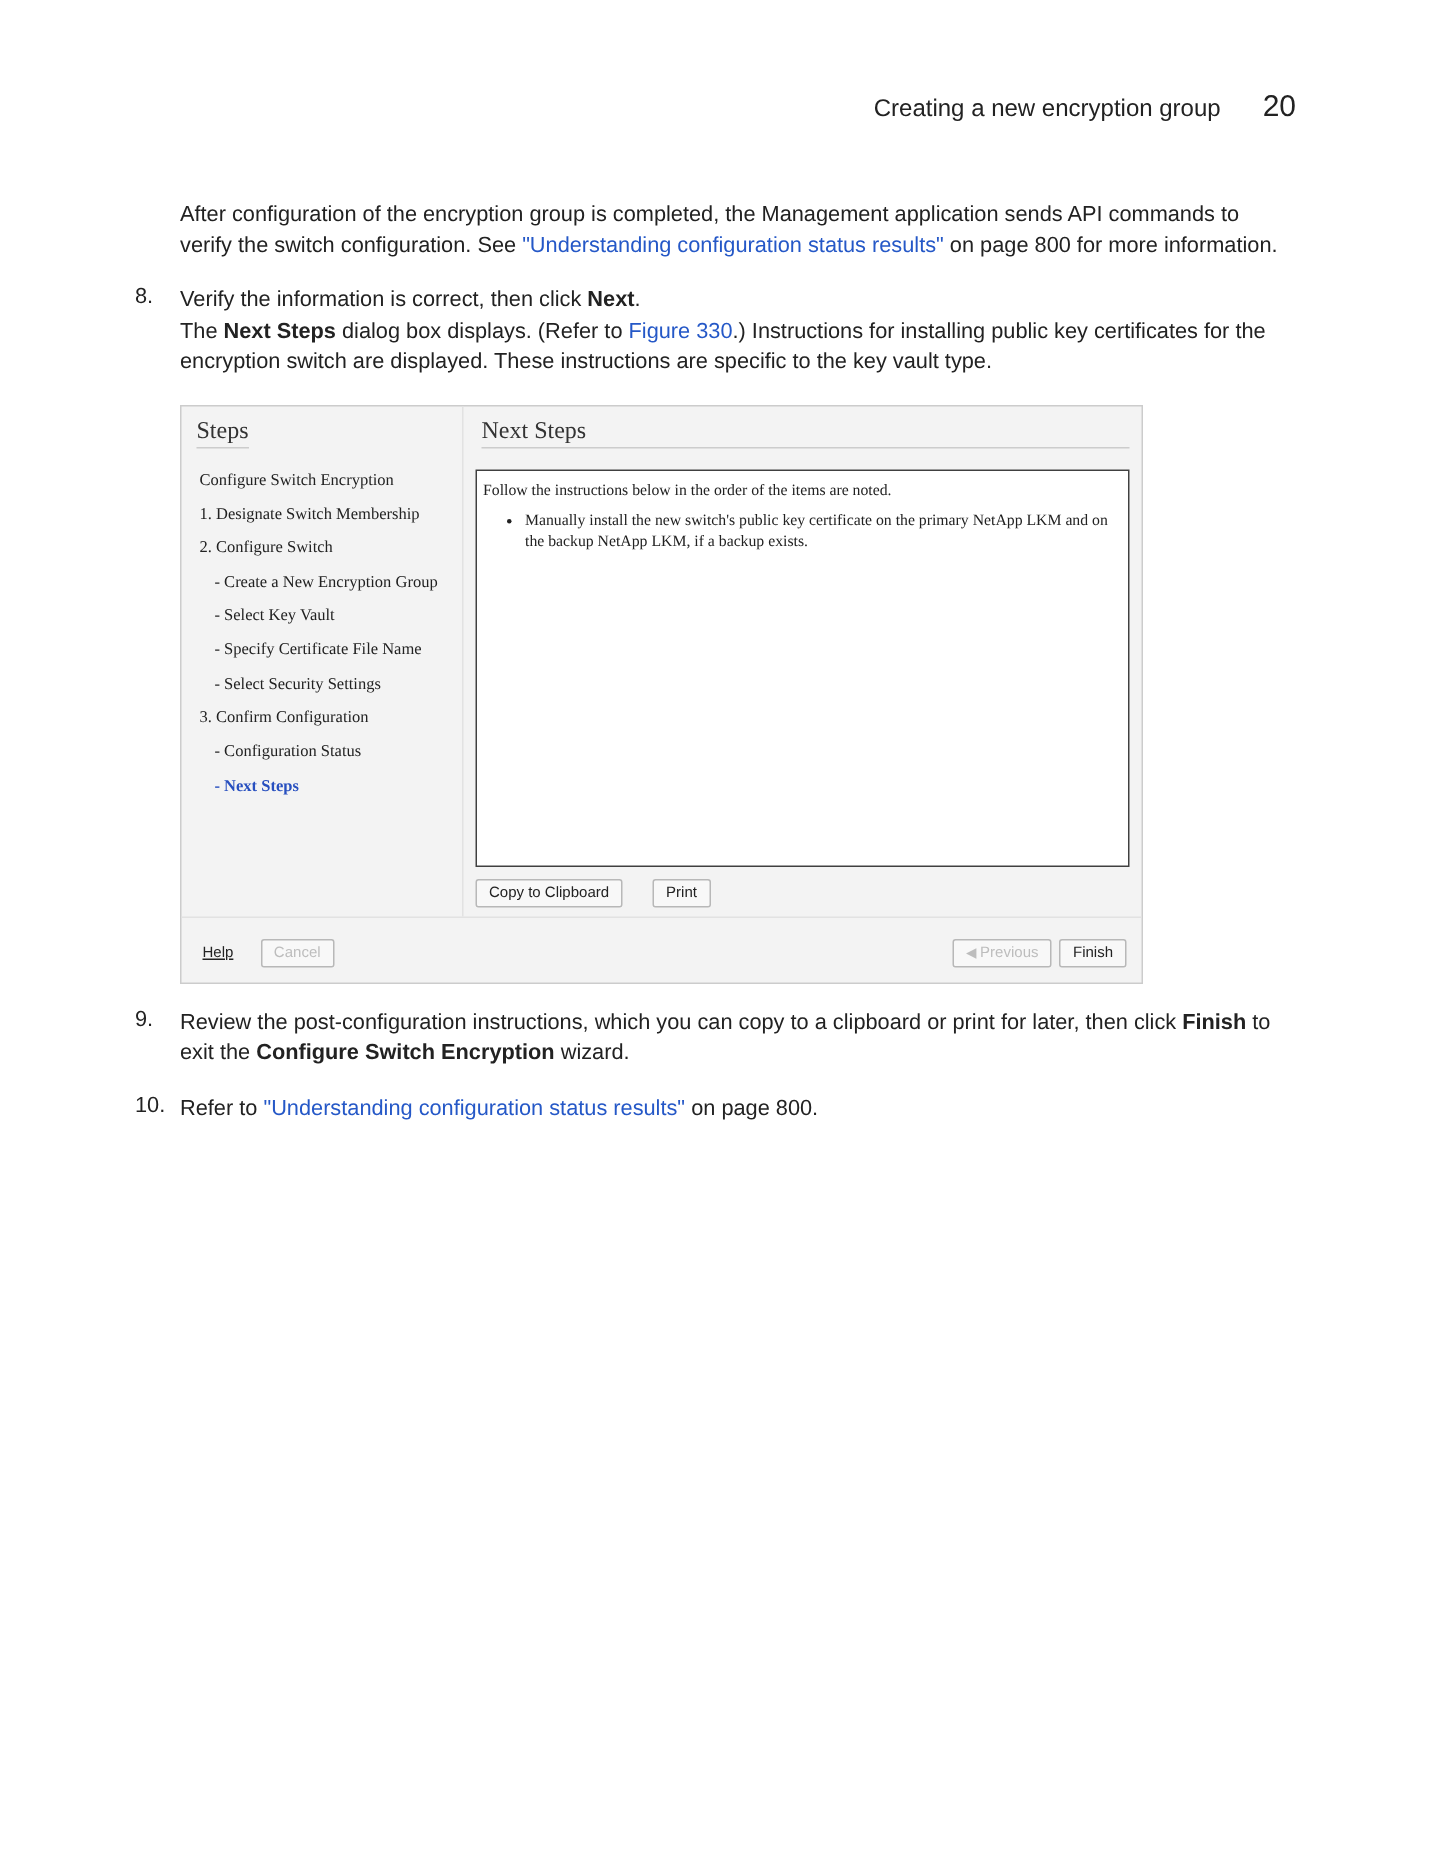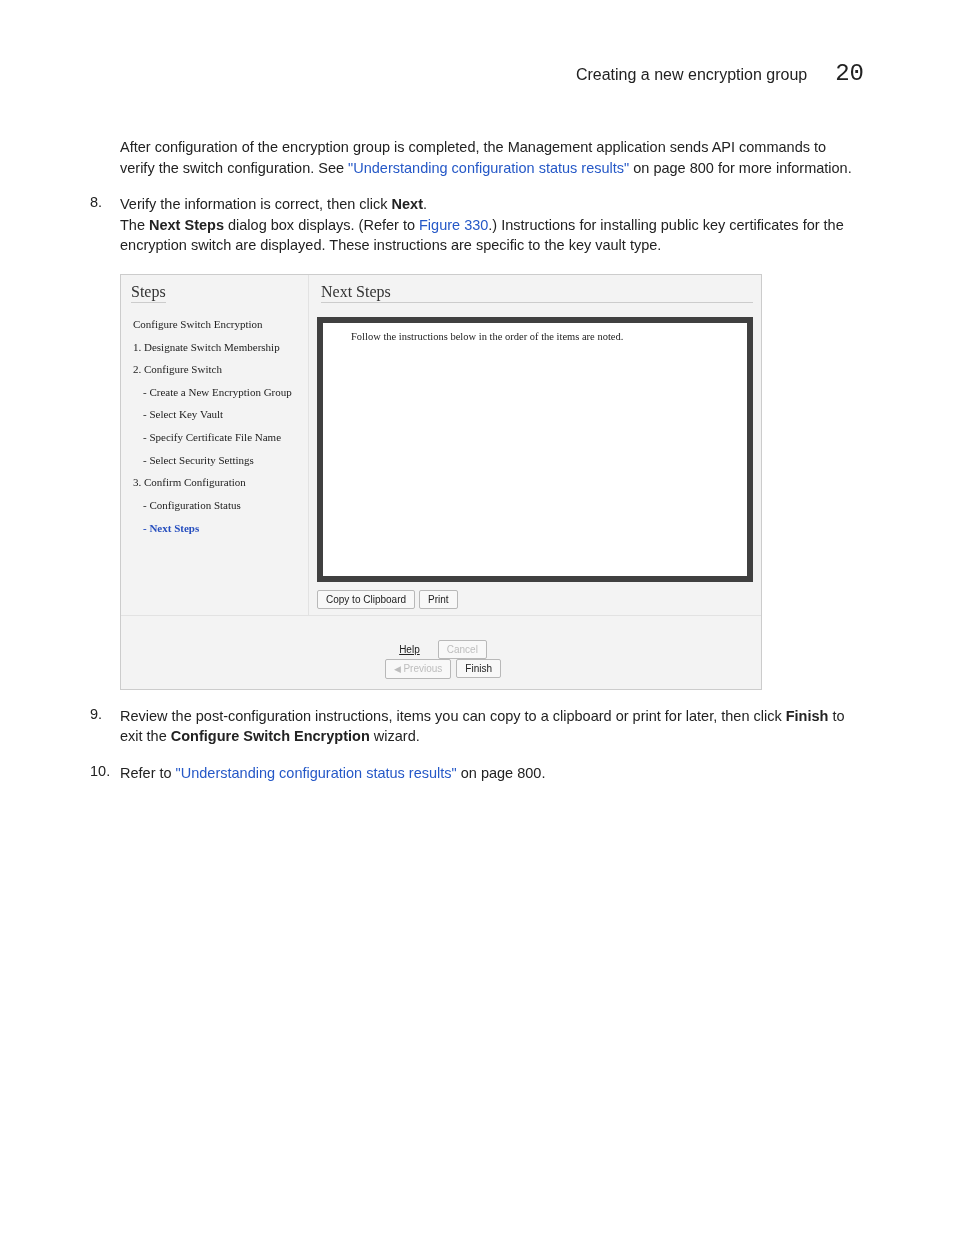--- a/index.html
+++ b/index.html
@@ -17,21 +17,21 @@
     width: 954px;
     min-height: 1235px;
   }
   .header-row {
     display: flex;
     justify-content: flex-end;
     align-items: baseline;
     gap: 28px;
     margin-bottom: 50px;
   }
-  .chapter-num { font-size: 24px; font-weight: 400; font-family: Liberation Mono, monospace; }
+  .chapter-num { font-size: 20px; font-weight: 400; }
   .body-block { margin-left: 30px; font-size: 14.5px; line-height: 1.42; }
   .link { color: #2558c7; }
   ol.steps { list-style: none; padding: 0; margin: 0; }
   ol.steps > li { display: flex; margin-top: 16px; }
   ol.steps > li > .num { width: 30px; flex: 0 0 30px; font-size: 14.5px; }
   ol.steps > li > .txt { flex: 1; font-size: 14.5px; line-height: 1.42; }
   .indent { }
   b { font-weight: 700; }
 
   
@@ -62,49 +62,48 @@
     margin: 0 0 10px 4px;
   }
   .steps-list { list-style: none; padding: 0; margin: 0; }
   .steps-list li { padding: 5px 2px 5px 6px; font-size: 11px; line-height: 1.15; }
   .steps-list li.sub { padding-left: 16px; }
   .steps-list li.current { color: #274fbf; font-weight: bold; }
   .right-pane { flex: 1; padding: 8px 8px 6px 8px; box-sizing: border-box; display: flex; flex-direction: column; }
   .content-box {
     flex: 1;
     background: #fff;
-    border: 6px solid #404040;
+    border: 1px solid #404040;
     margin-top: 4px;
-    padding: 8px 28px;
+    padding: 8px 4px;
     box-sizing: border-box;
     font-size: 10.5px;
     position: relative;
   }
   .content-box .follow { margin-bottom: 8px; }
   .content-box ul { margin: 0; padding-left: 28px; }
   .content-box li { margin: 0 0 2px 0; line-height: 1.35; }
-  .btn-row { margin-top: 8px; display: flex; gap: 4px; }
+  .btn-row { margin-top: 8px; display: flex; gap: 20px; }
   .btn {
     font-family: Arial, sans-serif;
     font-size: 10px;
     padding: 2px 8px;
     background: #f8f8f8;
     border: 1px solid #b8b8b8;
     border-radius: 2px;
     cursor: pointer;
     line-height: 1.3;
     color: #222;
   }
   .dialog-footer {
     border-top: 1px solid #e2e2e2;
-    padding: 24px 10px 10px 14px;
+    padding: 14px 10px 10px 14px;
     display: flex;
     justify-content: space-between;
     align-items: center;
-    flex-direction: column;
   }
   .footer-left { display: flex; gap: 18px; align-items: center; }
   .help-link { font-family: Arial, sans-serif; font-size: 10px; text-decoration: underline; color: #222; cursor: pointer; }
   .btn.disabled { color: #bdbdbd; cursor: default; }
   .btn .arrow { font-size: 9px; }
   .footer-right { display: flex; gap: 5px; align-items: center; }
 
   .figure-caption { margin: 6px 0 18px 30px; font-size: 13.5px; }
   .figure-caption .label { font-weight: 700; }
 </style>
@@ -151,20 +150,23 @@
               <li class="sub">- Select Security Settings</li>
               <li>3. Confirm Configuration</li>
               <li class="sub">- Configuration Status</li>
               <li class="sub current">- Next Steps</li>
             </ul>
         </div>
         <div class="right-pane">
           <span class="pane-title">Next Steps</span>
           <div class="content-box">
             <div class="follow">Follow the instructions below in the order of the items are noted.</div>
+            <ul>
+                <li>Manually install the new switch's public key certificate on the primary NetApp LKM and on the backup NetApp LKM, if a backup exists.</li>
+              </ul>
           </div>
           <div class="btn-row">
             <button class="btn">Copy to Clipboard</button>
             <button class="btn">Print</button>
           </div>
         </div>
       </div>
       <div class="dialog-footer">
         <div class="footer-left">
           <span class="help-link">Help</span>
@@ -176,21 +178,21 @@
         </div>
       </div>
     </div>
   </div>
 
 
   <ol class="steps">
     <li>
       <span class="num">9.</span>
       <div class="txt">
-        <span>Review the post-configuration instructions, items you can copy to a clipboard or print for later, then click </span><b>Finish</b><span> to exit the </span><b>Configure Switch Encryption</b><span> wizard.</span>
+        <span>Review the post-configuration instructions, which you can copy to a clipboard or print for later, then click </span><b>Finish</b><span> to exit the </span><b>Configure Switch Encryption</b><span> wizard.</span>
       </div>
     </li>
     <li>
       <span class="num">10.</span>
       <div class="txt">
         <span>Refer to </span><span class="link">"Understanding configuration status results"</span><span> on page 800.</span>
       </div>
     </li>
   </ol>
 

